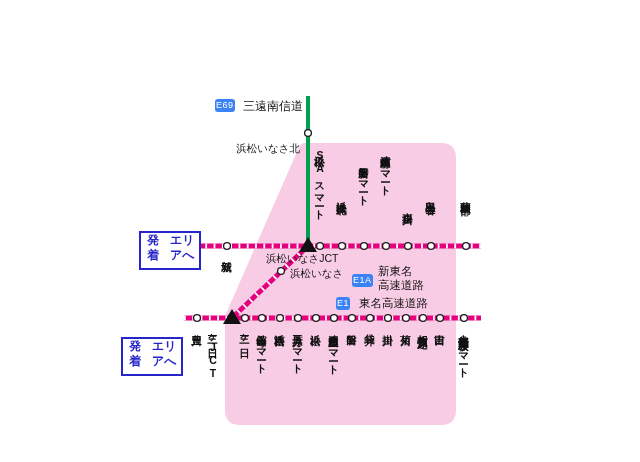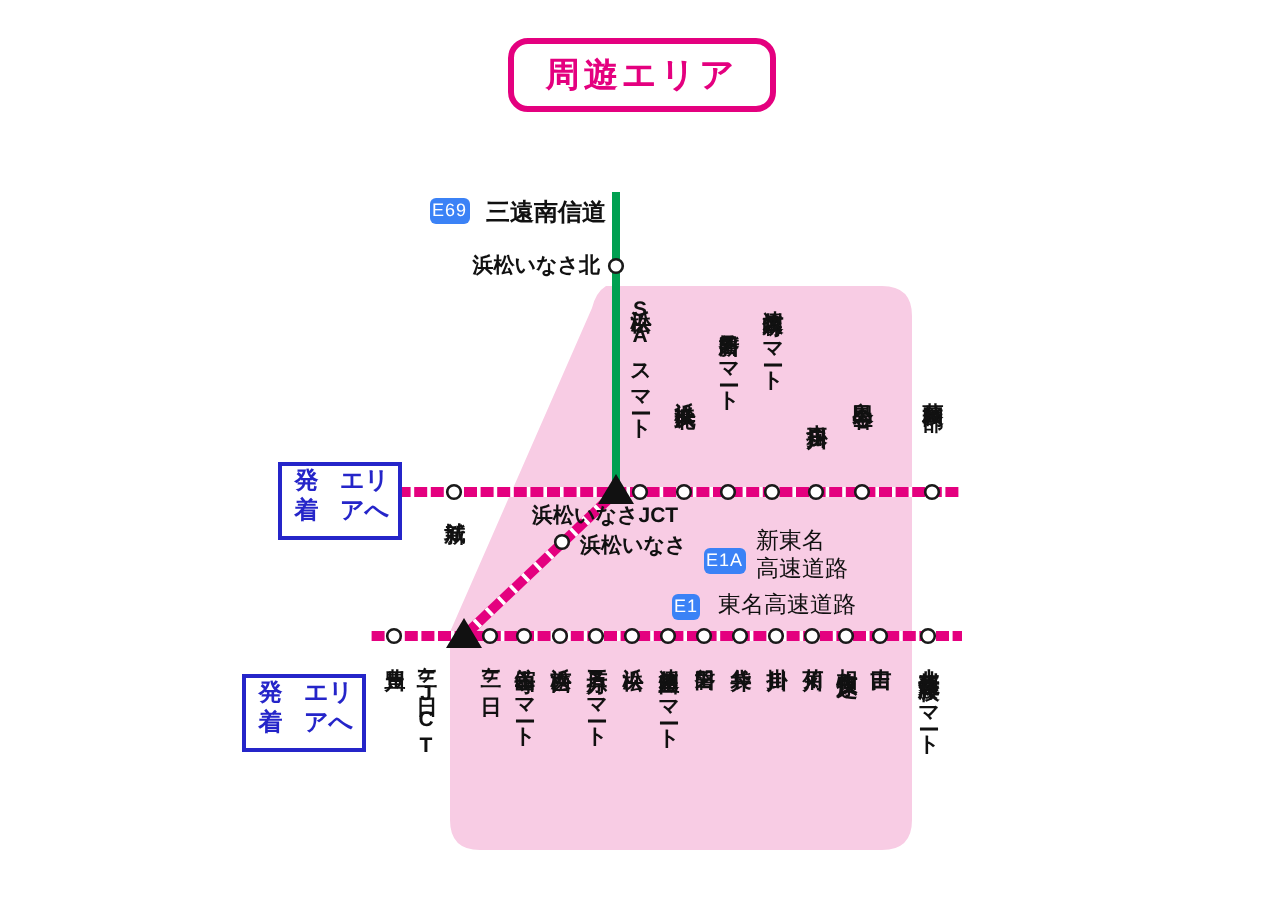--- a/index.html
+++ b/index.html
@@ -13,21 +13,21 @@
     border:3px solid #e4007f; border-radius:10px; background:#fff;
     display:flex; align-items:center; justify-content:center;
     color:#e4007f; font-size:17px; font-weight:700; letter-spacing:2px;
   }
   .badge {
     position:absolute; background:#3b82f6; color:#fff; font-size:9px;
     font-weight:400; padding:2px 1px; border-radius:3px; line-height:1;
     letter-spacing:0.5px;
   }
   .hlabel {
-    position:absolute; font-size:10.5px; font-weight:700; color:#111;
+    position:absolute; font-size:10.5px; font-weight:400; color:#111;
     white-space:nowrap; line-height:1.15;
   }
   .road-name { position:absolute; font-size:11.5px; font-weight:400; color:#111; line-height:14px; white-space:nowrap; }
   .vlabel {
     position:absolute; writing-mode:vertical-rl; text-orientation:upright;
     font-size:10.5px; font-weight:700; color:#111; letter-spacing:1px;
     width:16px; line-height:16px; white-space:nowrap;
   }
   .hub-box {
     position:absolute; width:58px; height:35px; border:2px solid #2525c9;
@@ -81,27 +81,24 @@
     <circle cx="334" cy="318" r="3.4" fill="#fff" stroke="#1a1a1a" stroke-width="1.3"></circle>
     <circle cx="352" cy="318" r="3.4" fill="#fff" stroke="#1a1a1a" stroke-width="1.3"></circle>
     <circle cx="370" cy="318" r="3.4" fill="#fff" stroke="#1a1a1a" stroke-width="1.3"></circle>
     <circle cx="388" cy="318" r="3.4" fill="#fff" stroke="#1a1a1a" stroke-width="1.3"></circle>
     <circle cx="406" cy="318" r="3.4" fill="#fff" stroke="#1a1a1a" stroke-width="1.3"></circle>
     <circle cx="423" cy="318" r="3.4" fill="#fff" stroke="#1a1a1a" stroke-width="1.3"></circle>
     <circle cx="440" cy="318" r="3.4" fill="#fff" stroke="#1a1a1a" stroke-width="1.3"></circle>
     <circle cx="464" cy="318" r="3.4" fill="#fff" stroke="#1a1a1a" stroke-width="1.3"></circle>
   </svg>
 
-  <div class="title-box">
-      <span>周遊エリア</span>
-    </div>
 
   <span class="badge" style="left:215px; top:99px;">E69</span>
   <div class="hlabel" style="left:243px; top:100px; font-size:12px;">三遠南信道</div>
-  <div class="hlabel" style="left:230px; top:127px; width:70px; text-align:right;">浜松いなさ北</div>
+  <div class="hlabel" style="left:230px; top:142px; width:70px; text-align:right;">浜松いなさ北</div>
 
   <div class="vlabel" style="left:219px; top:252px;">新城</div>
   <div class="hlabel" style="left:266px; top:252px;">浜松いなさJCT</div>
   <div class="hlabel" style="left:290px; top:267px;">浜松いなさ</div>
   <div class="vlabel" style="left:312px; top:147px;">浜松SAスマート</div>
   <div class="vlabel" style="left:334px; top:193px;">浜松浜北</div>
   <div class="vlabel" style="left:356px; top:158px;">新磐田スマート</div>
   <div class="vlabel" style="left:378px; top:147px;">遠州森町スマート</div>
   <div class="vlabel" style="left:400px; top:204px;">森掛川</div>
   <div class="vlabel" style="left:423px; top:193px;">島田金谷</div>

